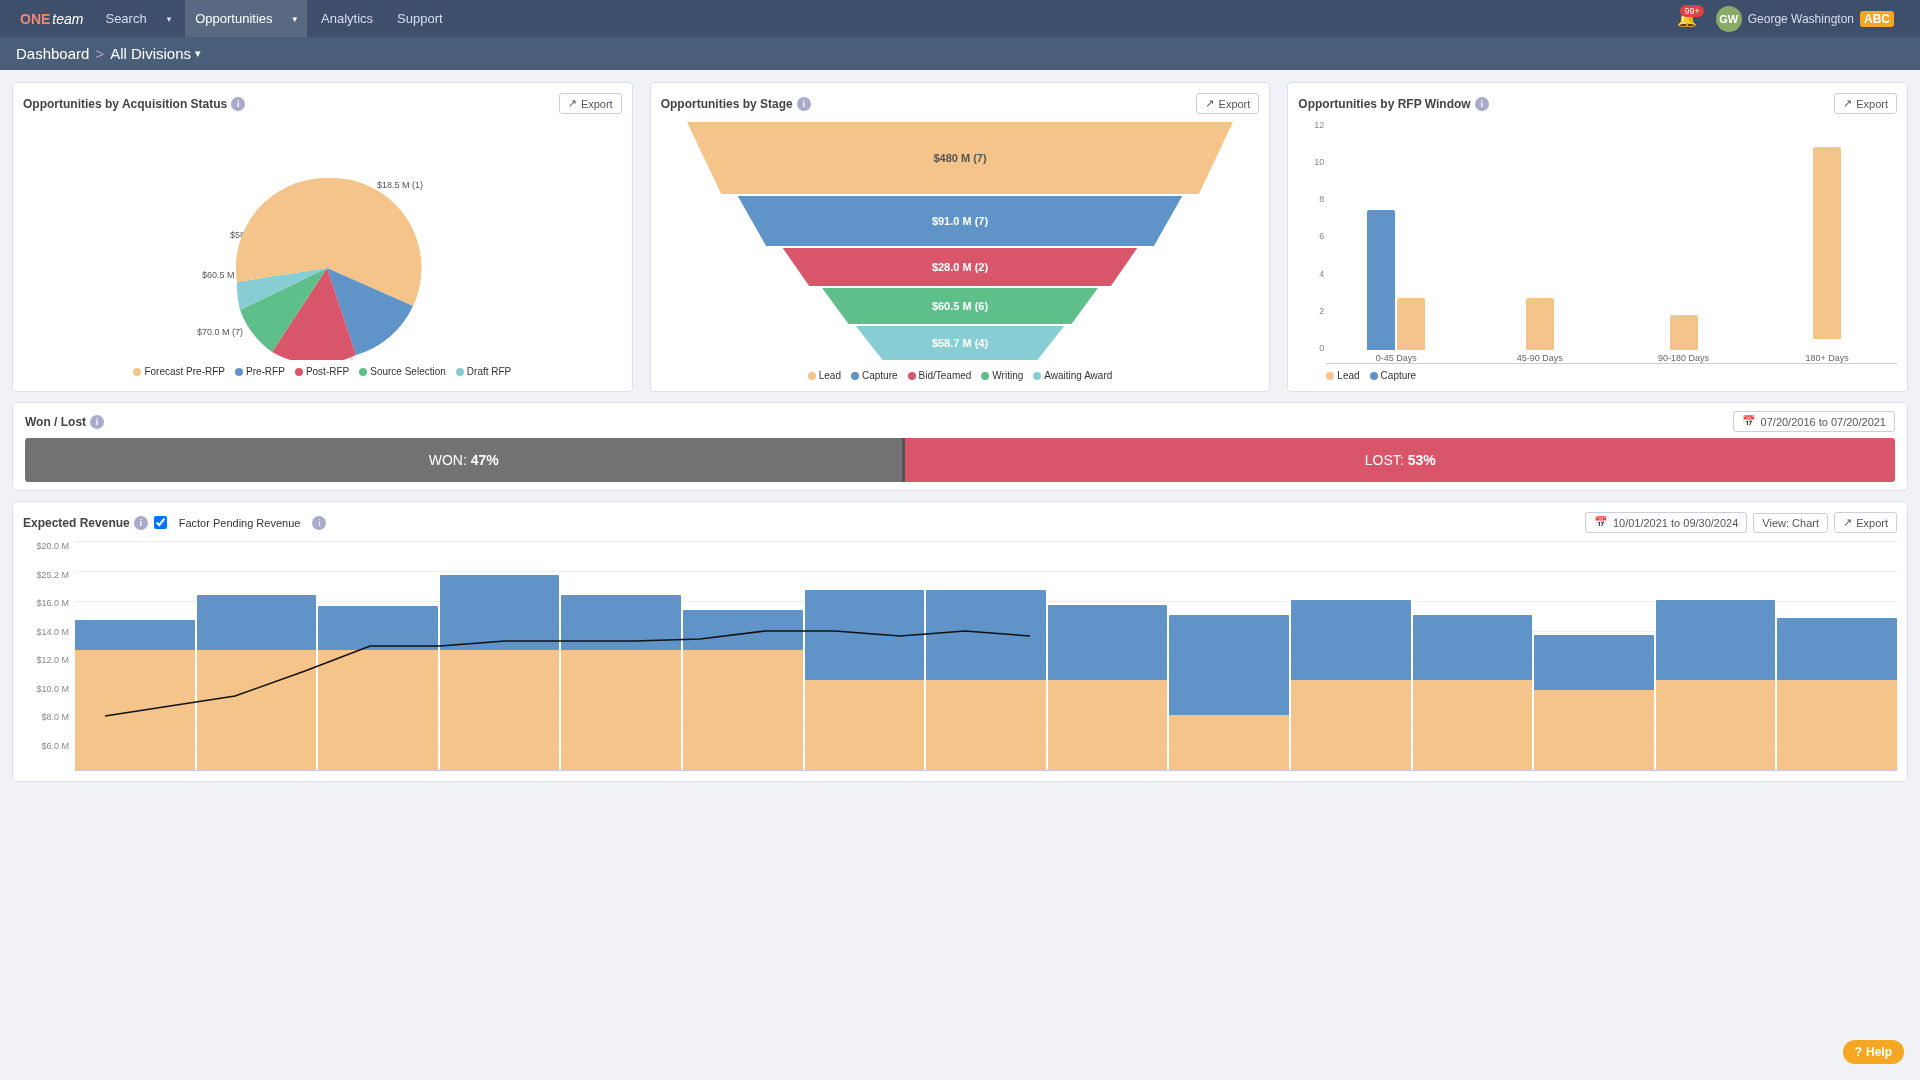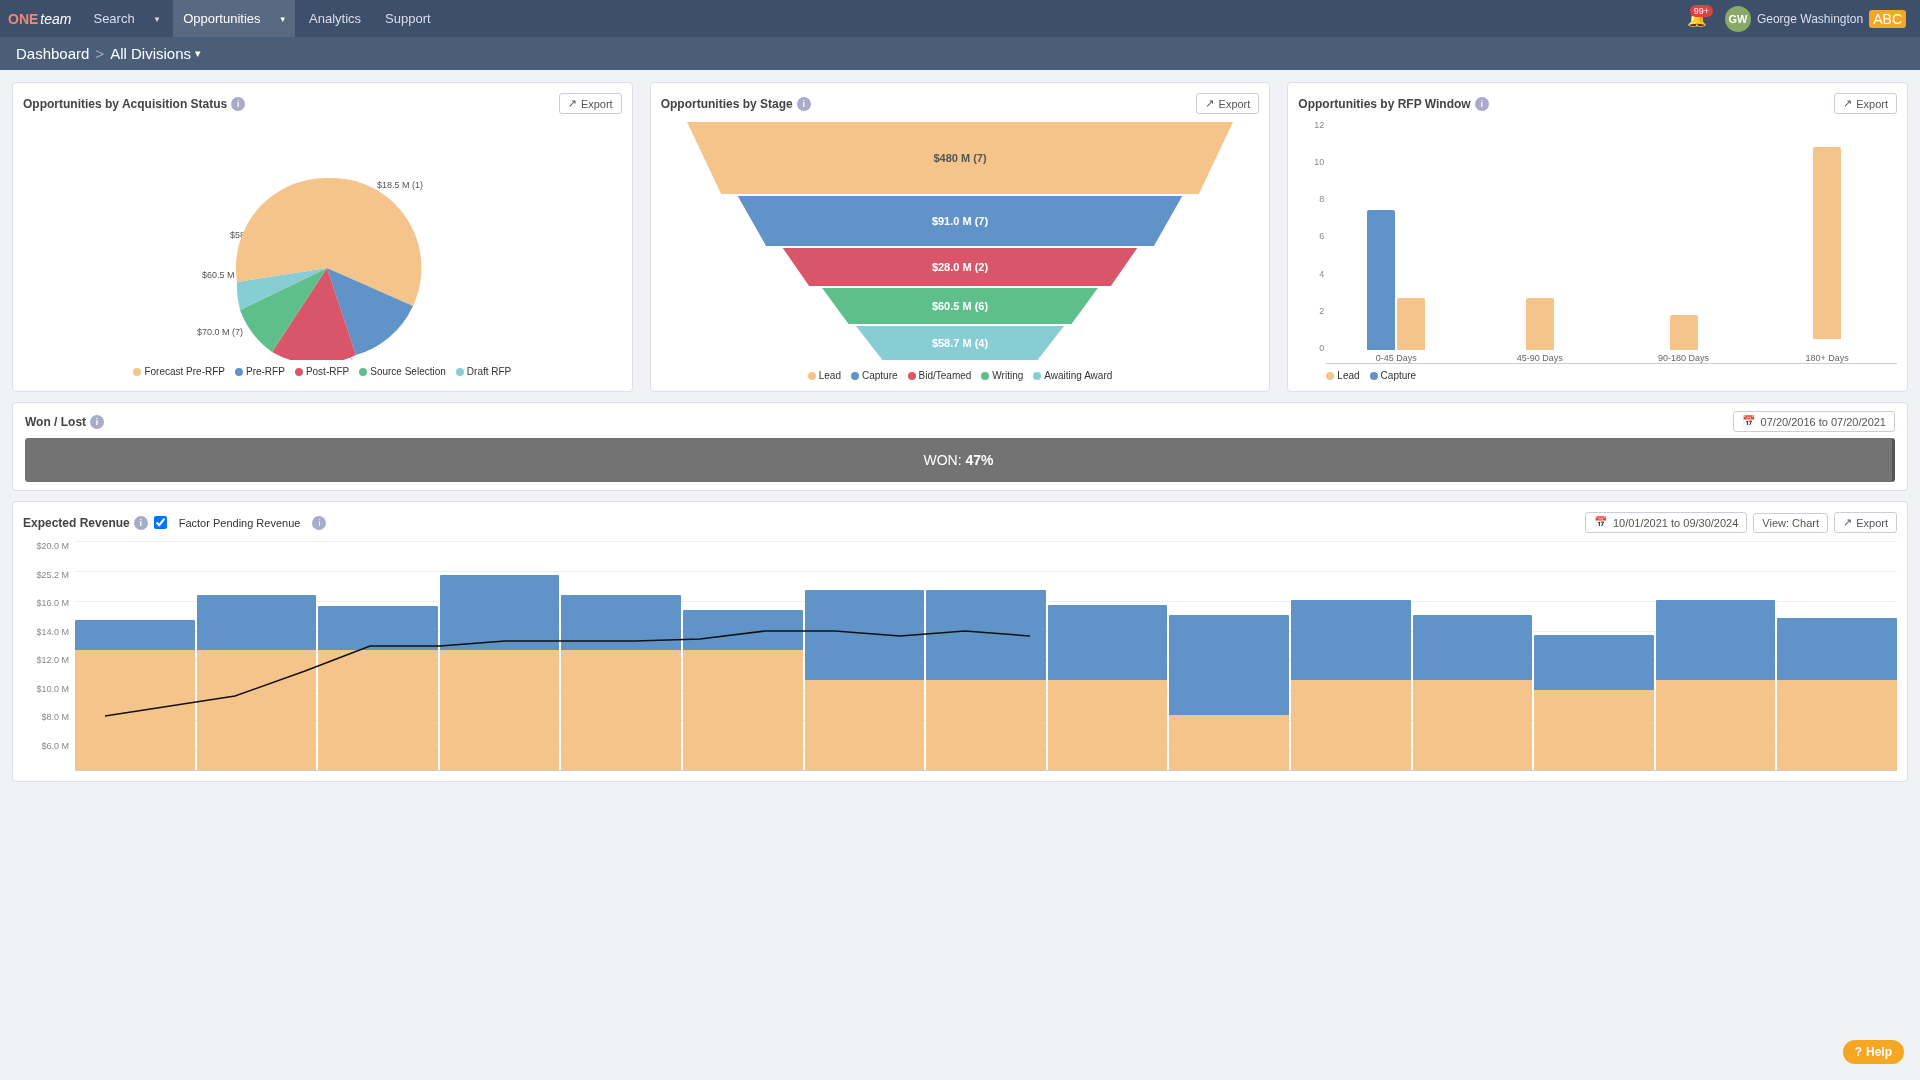--- a/index.html
+++ b/index.html
@@ -4,21 +4,21 @@
   <style>
     * { box-sizing: border-box; margin: 0; padding: 0; }
     body { font-family: 'Segoe UI', Arial, sans-serif; background: #f0f2f5; font-size: 12px; color: #333; }
 
     
     .navbar {
       background: #3d4f6b;
       display: flex;
       align-items: center;
       height: 37px;
-      padding: 0 8px;
+      padding: 0 20px;
       color: #fff;
       gap: 4px;
     }
     .navbar-brand {
       font-weight: bold;
       font-size: 14px;
       color: #fff;
       margin-right: 8px;
       display: flex;
       align-items: center;
@@ -66,22 +66,22 @@
       align-items: center;
       justify-content: center;
       font-size: 11px;
       color: #fff;
       font-weight: bold;
     }
     .nav-username { font-size: 12px; color: #dde; }
     .nav-abc-badge {
       background: #f5a623;
       color: #fff;
-      font-size: 14px;
-      font-weight: normal;
+      font-size: 12px;
+      font-weight: bold;
       border-radius: 3px;
       padding: 1px 4px;
     }
 
     
     .breadcrumb-bar {
       background: #4a5e7a;
       padding: 8px 16px;
       display: flex;
       align-items: center;
@@ -488,20 +488,24 @@
         <span>📅</span>
         <span>07/20/2016 to 07/20/2021</span>
       </div>
     </div>
     <div class="won-lost-bar">
       <div class="won-bar">
         <span style="font-weight:400;margin-right:4px;">WON:</span>
         <strong>47%</strong>
       </div>
       <div class="won-bar-divider"></div>
+      <div class="lost-bar">
+        <span style="font-weight:400;margin-right:4px;">LOST:</span>
+        <strong>53%</strong>
+      </div>
     </div>
   </div>
 
   <div class="revenue-card">
     <div class="revenue-header">
       <div class="revenue-title-area">
         <div class="card-title">
           <span>Expected Revenue</span>
           <span class="info-icon">i</span>
         </div>

